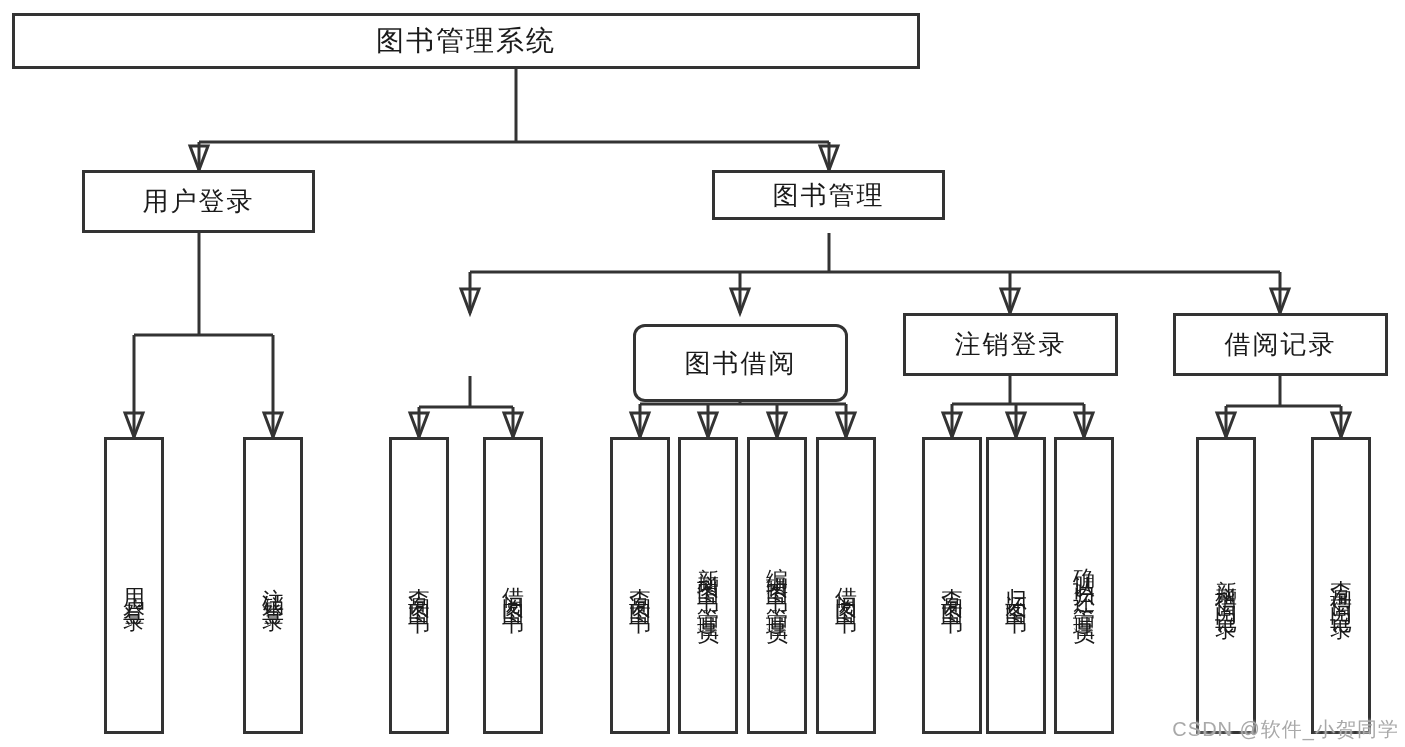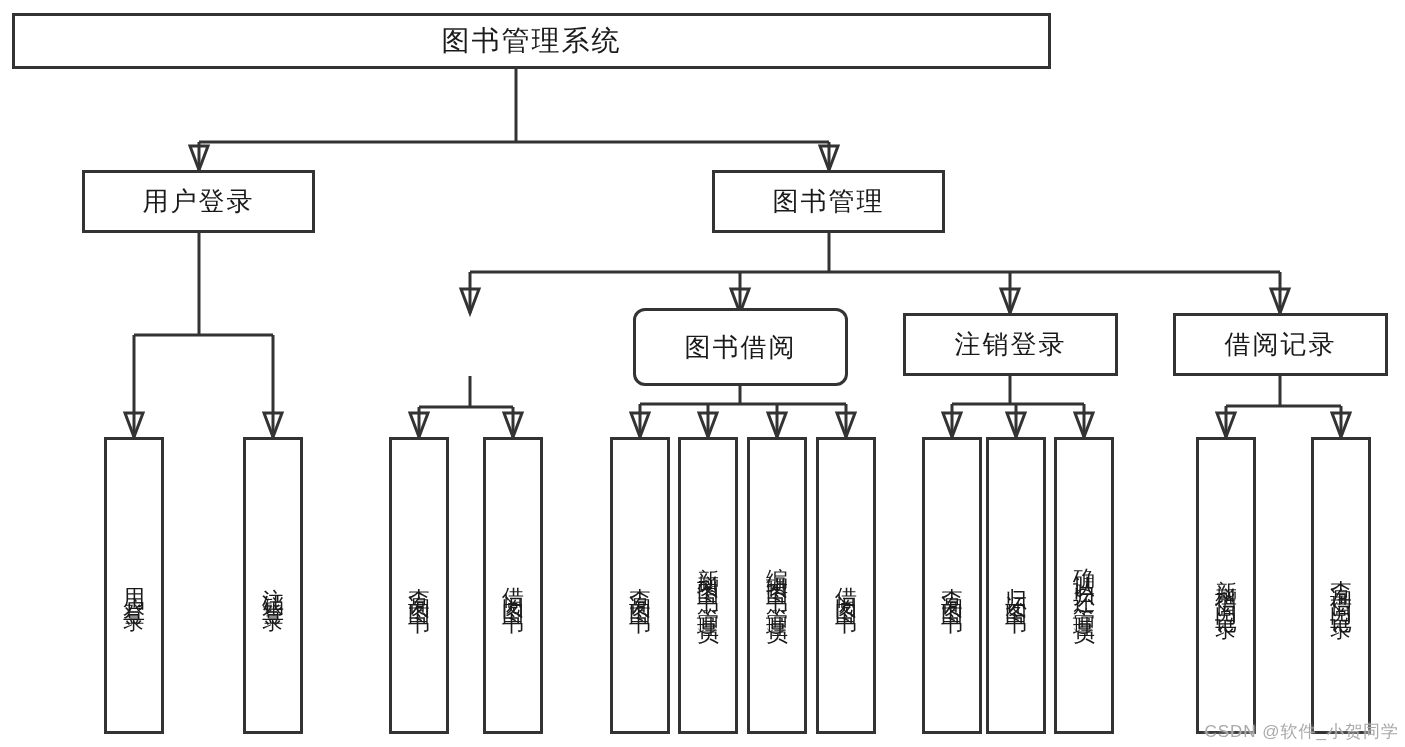--- a/index.html
+++ b/index.html
@@ -37,27 +37,27 @@
   .node.root { font-size: 28px; letter-spacing: 2px; }
   .node.v { font-size: 22px; }
   .node.v .vtext {
     writing-mode: vertical-rl;
     text-orientation: mixed;
     letter-spacing: 8px;
     line-height: 1;
     white-space: nowrap;
   }
   
-  .pos-root      { left: 12px;   top: 13px;  width: 1039px; height: 56px; }
+  .pos-root      { left: 12px;   top: 13px;  width: 908px; height: 56px; }
   
   .pos-l2-login  { left: 82px;   top: 170px; width: 233px;  height: 63px; }
-  .pos-l2-mgmt   { left: 712px;  top: 170px; width: 233px;  height: 63px; }
+  .pos-l2-mgmt   { left: 712px;  top: 170px; width: 233px;  height: 50px; }
   
   .pos-l3-new    { left: 363px;  top: 313px; width: 215px;  height: 63px; }
-  .pos-l3-borrow { left: 633px;  top: 308px; width: 215px;  height: 78px; border-radius: 12px; }
+  .pos-l3-borrow { left: 633px;  top: 324px; width: 215px;  height: 78px; border-radius: 12px; }
   .pos-l3-cur    { left: 903px;  top: 313px; width: 215px;  height: 63px; }
   .pos-l3-rec    { left: 1173px; top: 313px; width: 215px;  height: 63px; }
   
   .leaf { top: 437px; width: 60px; height: 297px; }
   .pos-lf-0  { left: 104px;  }
   .pos-lf-1  { left: 243px;  }
   .pos-lf-2  { left: 389px;  }
   .pos-lf-3  { left: 483px;  }
   .pos-lf-4  { left: 610px;  }
   .pos-lf-5  { left: 678px;  }
@@ -65,21 +65,21 @@
   .pos-lf-7  { left: 816px;  }
   .pos-lf-8  { left: 922px;  }
   .pos-lf-9  { left: 986px;  }
   .pos-lf-10 { left: 1054px; }
   .pos-lf-11 { left: 1196px; }
   .pos-lf-12 { left: 1311px; }
   #watermark {
     position: absolute;
     right: 6px;
     bottom: 4px;
-    font-size: 17px;
+    font-size: 20px;
     color: #a9a9a9;
     letter-spacing: 1px;
     text-shadow: 0 0 3px #ffffff;
     z-index: 5;
     white-space: nowrap;
   }
 </style>
 </head>
 <body>
 

